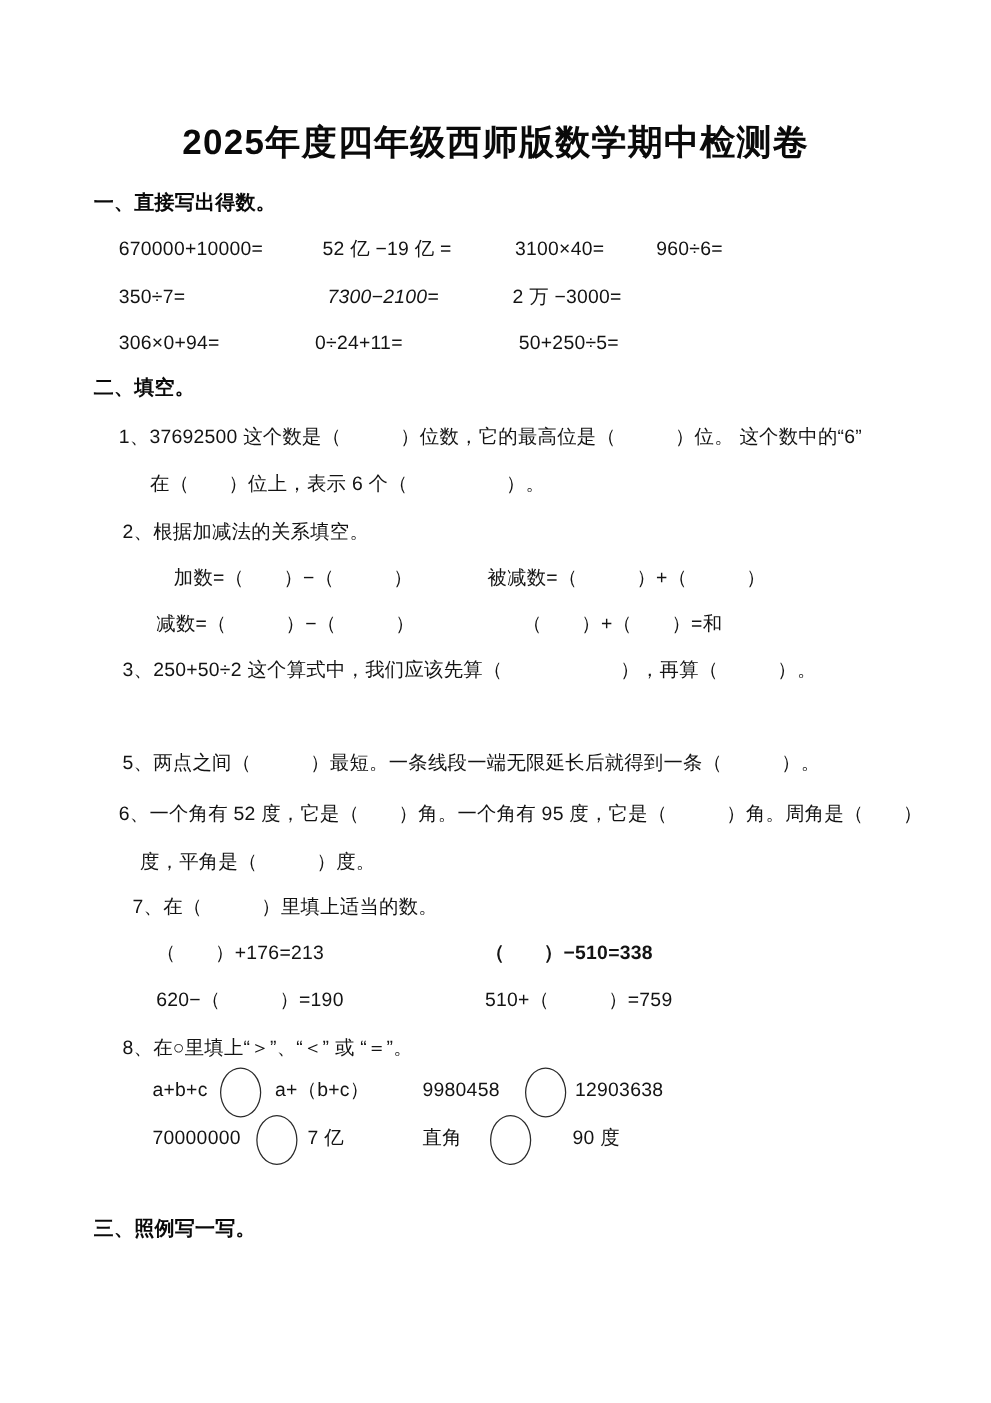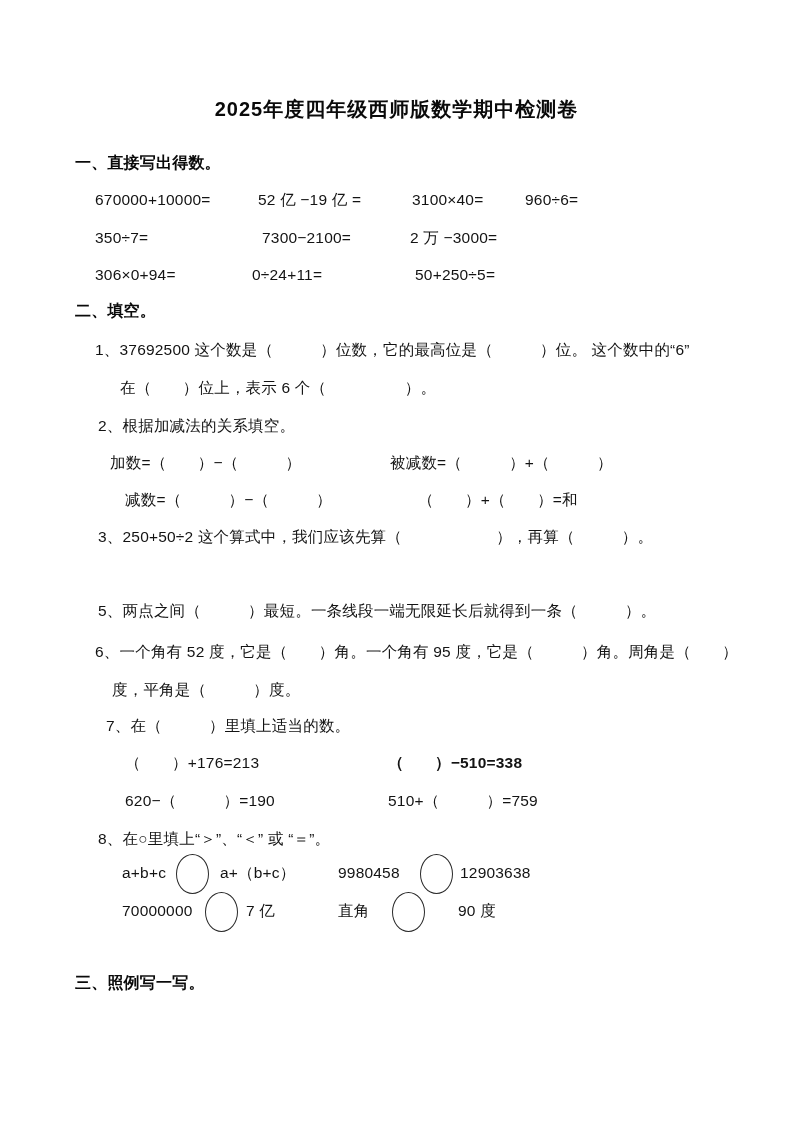--- a/index.html
+++ b/index.html
@@ -16,21 +16,21 @@
     position:absolute;
     white-space:nowrap;
     font-size:15.5px;
     line-height:1.2;
     color:#131313;
     letter-spacing:0.2px;
   }
   .title{
     left:0;right:0;
     text-align:center;
-    font-size:20px;
+    font-size:28px;
     font-weight:700;
     letter-spacing:1px;
     color:#0a0a0a;
   }
   .sec-heading{
     font-weight:700;
     font-size:16px;
     color:#0a0a0a;
   }
   .row-item{position:absolute;white-space:nowrap;}
@@ -53,38 +53,38 @@
 
   <div class="line" style="top:191px;left:0;width:793px;">
     <span class="row-item" style="left:95px;">670000+10000=</span>
     <span class="row-item" style="left:258px;">52 亿 −19 亿 =</span>
     <span class="row-item" style="left:412px;">3100×40=</span>
     <span class="row-item" style="left:525px;">960÷6=</span>
   </div>
 
   <div class="line" style="top:229px;left:0;width:793px;">
     <span class="row-item" style="left:95px;">350÷7=</span>
-    <span class="row-item" style="left:262px;">7300−2100=</span>
+    <span class="row-item" style="left:262px;font-style:italic;">7300−2100=</span>
     <span class="row-item" style="left:410px;">2 万 −3000=</span>
   </div>
 
   <div class="line" style="top:266px;left:0;width:793px;">
     <span class="row-item" style="left:95px;">306×0+94=</span>
     <span class="row-item" style="left:252px;">0÷24+11=</span>
     <span class="row-item" style="left:415px;">50+250÷5=</span>
   </div>
 
   <div class="line sec-heading" style="top:301px;left:75px;">二、填空。</div>
 
   <div class="line" style="top:341px;left:95px;">1、37692500 这个数是（　　　）位数，它的最高位是（　　　）位。 这个数中的“6”</div>
   <div class="line" style="top:379px;left:120px;">在（　　）位上，表示 6 个（　　　　　）。</div>
 
   <div class="line" style="top:417px;left:98px;">2、根据加减法的关系填空。</div>
   <div class="line" style="top:454px;left:0;width:793px;">
-    <span class="row-item" style="left:110px;">加数=（　　）−（　　　）</span>
+    <span class="row-item" style="left:139px;">加数=（　　）−（　　　）</span>
     <span class="row-item" style="left:390px;">被减数=（　　　）+（　　　）</span>
   </div>
   <div class="line" style="top:491px;left:0;width:793px;">
     <span class="row-item" style="left:125px;">减数=（　　　）−（　　　）</span>
     <span class="row-item" style="left:418px;">（　　）+（　　）=和</span>
   </div>
 
   <div class="line" style="top:528px;left:98px;">3、250+50÷2 这个算式中，我们应该先算（　　　　　　），再算（　　　）。</div>
   <div class="line" style="top:602px;left:98px;">5、两点之间（　　　）最短。一条线段一端无限延长后就得到一条（　　　）。</div>
 

